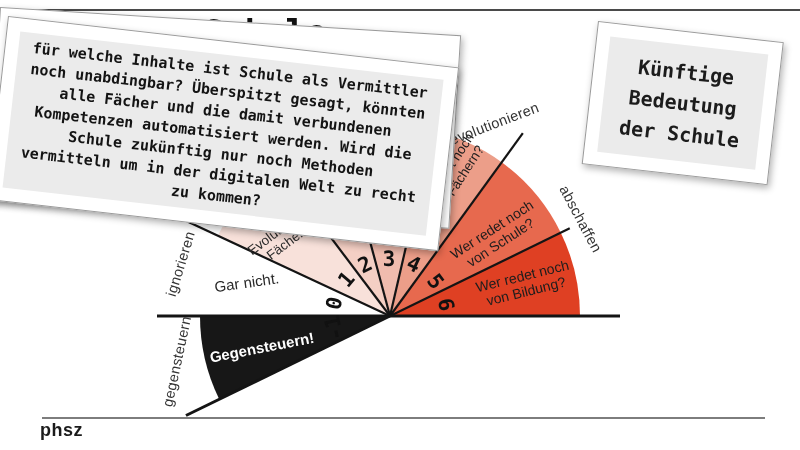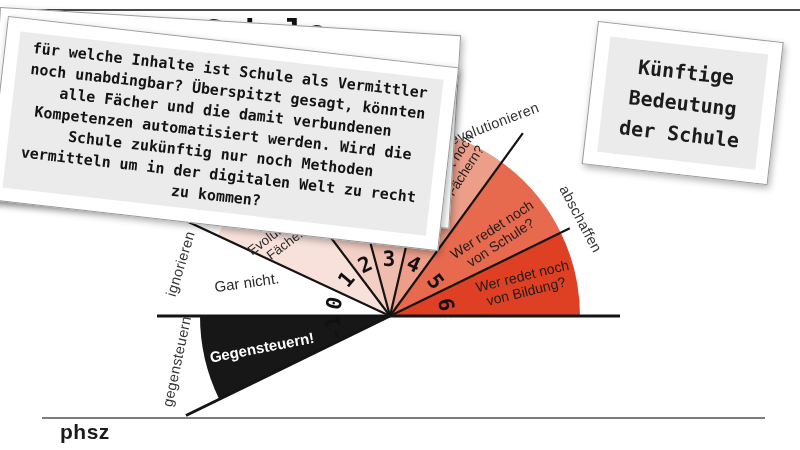--- a/index.html
+++ b/index.html
@@ -16,21 +16,21 @@
   .under-sheet{left:0px;top:7px;width:460px;height:192px;transform:rotate(3.5deg);z-index:4;}
   .note-card{left:8px;top:16px;width:452px;height:183px;transform:rotate(6.5deg);z-index:5;}
   .topic-card{left:598px;top:21px;width:185px;height:142px;transform:rotate(6.5deg);z-index:5;}
   .panel{position:absolute;left:13px;top:13px;right:13px;bottom:13px;background:#ebebeb;
          display:flex;flex-direction:column;justify-content:center;align-items:center;}
   .note-line{font-family:"DejaVu Sans Mono",monospace;font-weight:700;font-size:15px;
          line-height:21px;color:#141414;white-space:nowrap;text-align:center;}
   .topic-line{font-family:"DejaVu Sans Mono",monospace;font-weight:700;font-size:20px;
          line-height:31px;color:#1c1c1c;white-space:nowrap;text-align:center;}
   .logo{position:absolute;left:40px;top:420px;font-family:"Liberation Sans",sans-serif;
-         font-weight:700;font-size:21px;color:#1b1b1b;letter-spacing:.5px;z-index:2;margin-left:20px;}
+         font-weight:700;font-size:18px;color:#1b1b1b;letter-spacing:.5px;z-index:2;}
 </style>
 </head>
 <body>
 
 <div class="slide">
 
   <div class="rule top"></div>
 
   <div class="slide-title">Schule</div>
 

